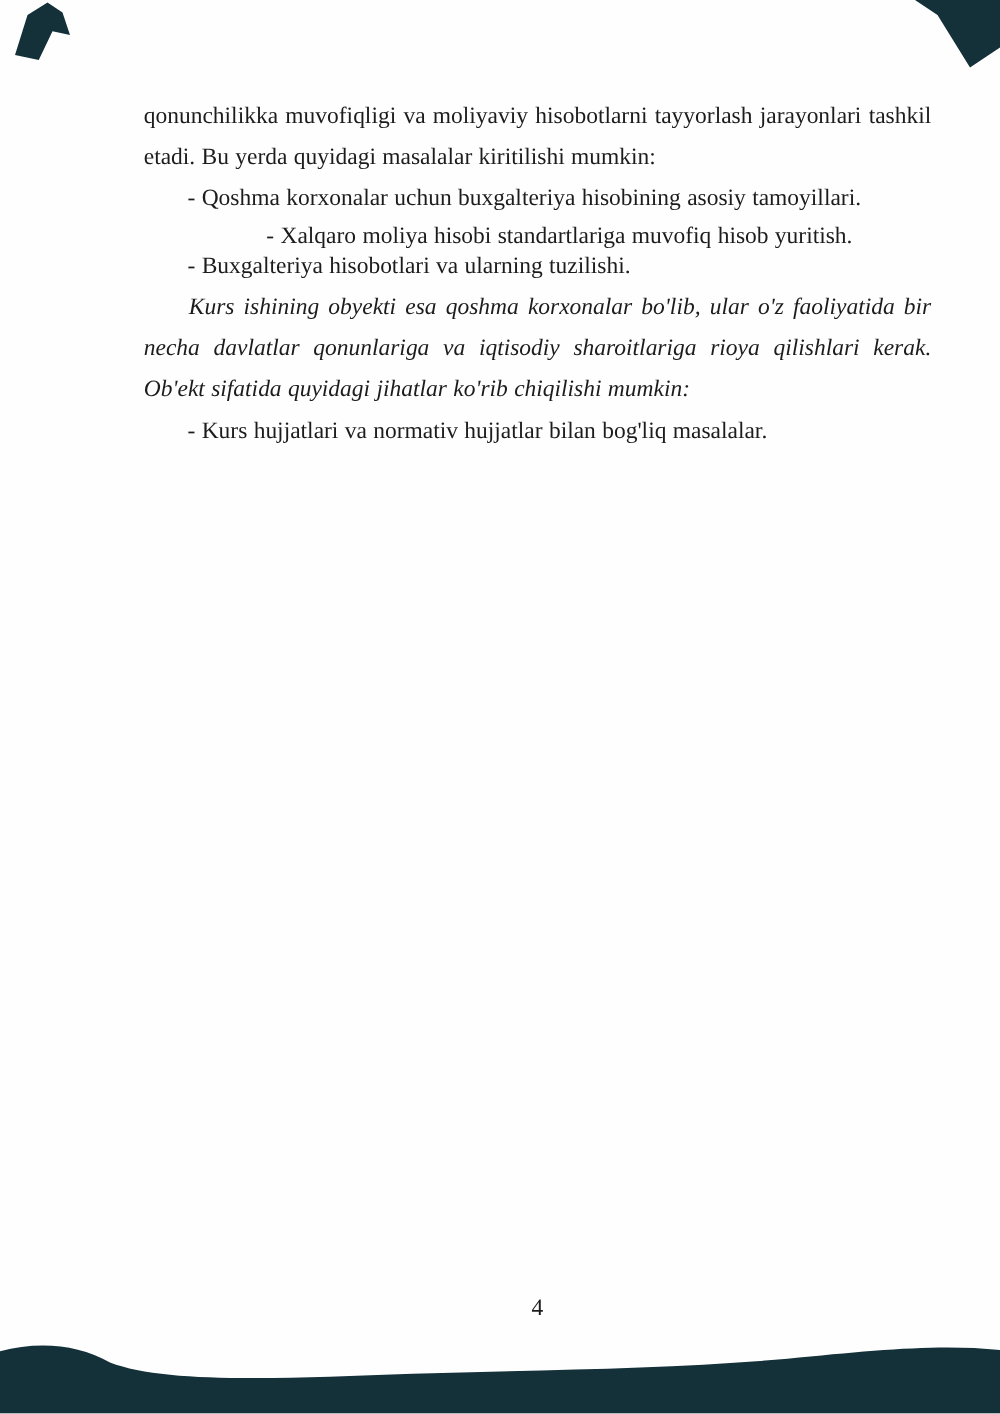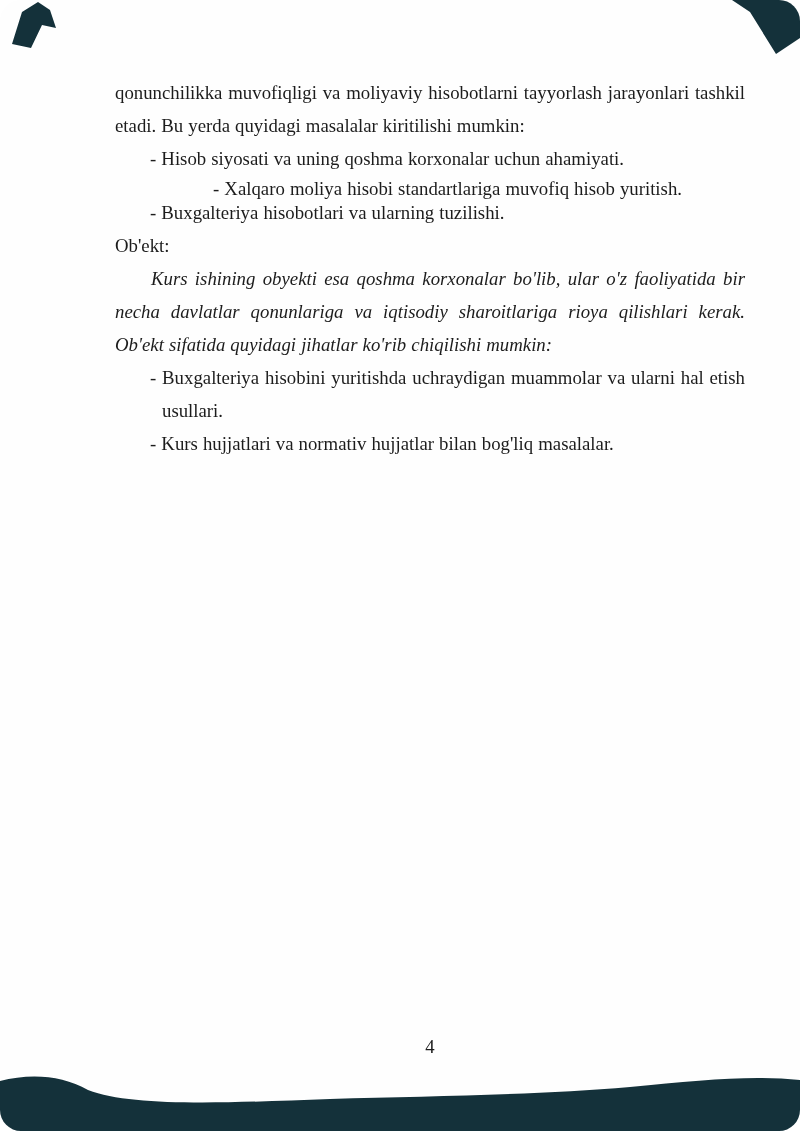--- a/index.html
+++ b/index.html
@@ -8,21 +8,20 @@
     background: #ffffff;
   }
   .page {
     position: relative;
     width: 800px;
     height: 1131px;
     background: #fefefe;
     overflow: hidden;
     font-family: "Liberation Serif", "DejaVu Serif", serif;
     color: #1c1c1c;
-    border-radius: 21px;
   }
   .content {
     position: absolute;
     left: 115px;
     top: 76px;
     width: 630px;
     font-size: 18.8px;
     line-height: 33px;
     text-align: justify;
     word-spacing: 0.02em;
@@ -84,31 +83,29 @@
   <svg class="art art-bottom" width="800" height="62" viewBox="0 0 800 62">
     <path d="M0,62 L0,12 C30,4 62,6 88,21 C132,38 225,34 330,30
              C435,27 540,26 630,18 C700,11 752,6 800,11 L800,62 Z" fill="#14313a"></path>
   </svg>
 
   <div class="content" style="color: rgb(28, 28, 28);">
 
     <p>qonunchilikka muvofiqligi va moliyaviy hisobotlarni tayyorlash jarayonlari tashkil etadi. Bu yerda quyidagi masalalar kiritilishi mumkin:</p>
 
     <div class="list-a">
-      <div class="li">- Hisob siyosati va uning qoshma korxonalar uchun ahamiyati.</div>
+      <div class="li">- Qoshma korxonalar uchun buxgalteriya hisobining asosiy tamoyillari.</div>
       <div class="li tight-1">- Xalqaro moliya hisobi standartlariga muvofiq hisob yuritish.</div>
       <div class="li tight-2">- Buxgalteriya hisobotlari va ularning tuzilishi.</div>
     </div>
 
-    <div class="obekt-heading">Ob'ekt:</div>
 
     <p class="para-indent">Kurs ishining obyekti esa qoshma korxonalar bo'lib, ular o'z faoliyatida bir necha davlatlar qonunlariga va iqtisodiy sharoitlariga rioya qilishlari kerak. Ob'ekt sifatida quyidagi jihatlar ko'rib chiqilishi mumkin:</p>
 
     <div class="list-b">
-      <div class="li">- Buxgalteriya hisobini yuritishda uchraydigan muammolar va ularni hal etish usullari.</div>
       <div class="li">- Kurs hujjatlari va normativ hujjatlar bilan bog'liq masalalar.</div>
     </div>
 
   </div>
 
   <div class="page-number">4</div>
 
 </div>
 
 </body></html>

